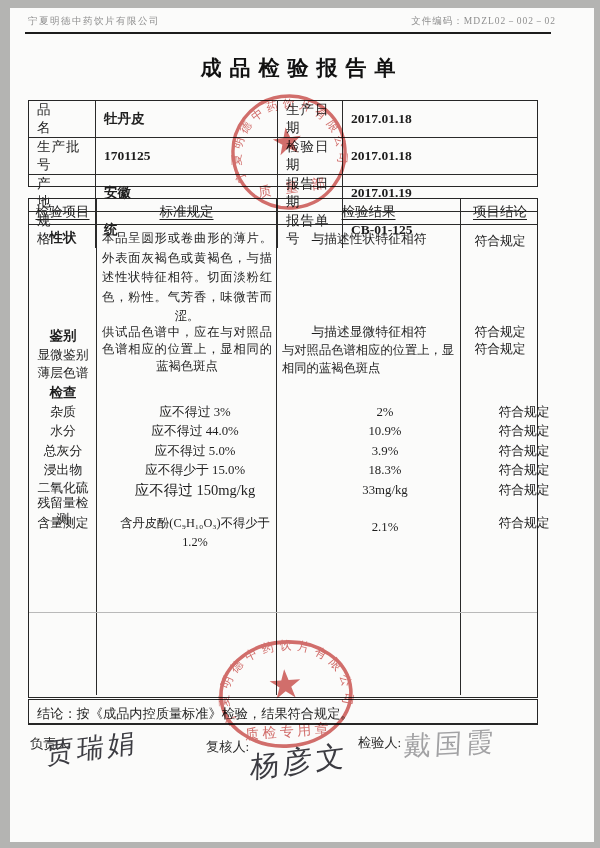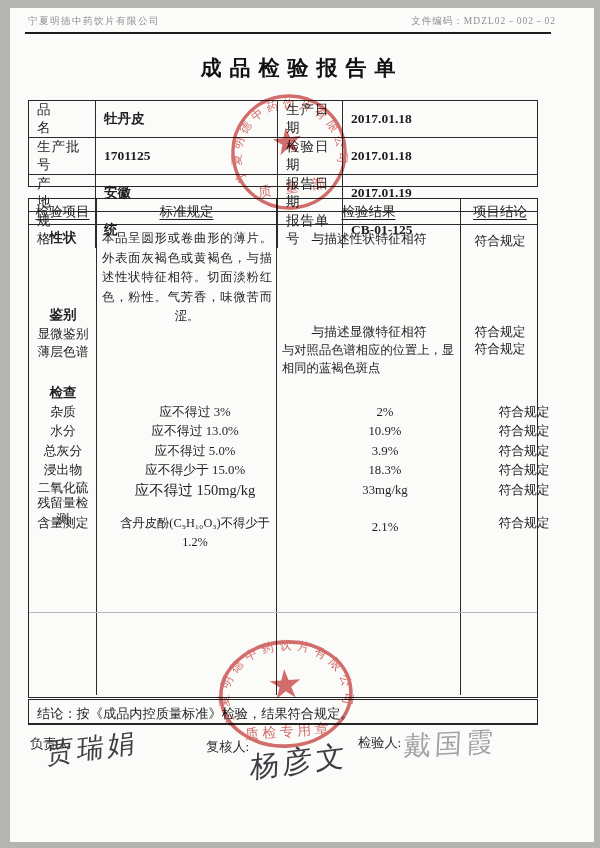--- a/index.html
+++ b/index.html
@@ -43,21 +43,21 @@
   .v1 { left:66.6px; } .v2 { left:246.6px; } .v3 { left:430.6px; }
   .faint-hr { position:absolute; left:0; top:387px; width:100%; height:1px; background:#b9b9b9; }
 
   .sec { position:absolute; left:0; width:100%; display:grid;
          grid-template-columns:68px 180px 184px 78px; font-size:12.8px; }
   .sec .c { padding:0 5px; }
   .secname { font-weight:bold; font-size:13.5px; }
   .tc { text-align:center; }
   .just { text-align:justify; text-align-last:center; }
   .sp18 { height:18px; }
-  .lh195 { line-height:19.5px; } .lh185 { line-height:18.5px; }
+  .lh195 { line-height:19.5px; } .lh185 { line-height:18.5px;margin-top:21px; }
   .lh17 { line-height:17px; } .lh18 { line-height:18px; }
   .small { font-size:12.3px; }
 
   .sec-xz { top:4px; }
   .sec-jb { top:81px; }
   .sec-jc { top:158px; }
 
   .jc-row { display:grid; grid-template-columns:68px 180px 184px 78px;
             line-height:19.5px; font-size:12.8px;gap:8px; }
   .jc-row .c { padding:0 4px; text-align:center; }
@@ -147,20 +147,21 @@
       </div>
 
       <div class="sec sec-jb">
         <div class="c tc lh185">
           <div class="secname">鉴别</div>
           <div>显微鉴别</div>
           <div>薄层色谱</div>
         </div>
         <div class="c">
           <div class="sp18"></div>
+          <div class="just small lh17">供试品色谱中，应在与对照品色谱相应的位置上，显相同的蓝褐色斑点</div>
         </div>
         <div class="c">
           <div class="sp18"></div>
           <div class="tc">与描述显微特征相符</div>
           <div class="small lh18">与对照品色谱相应的位置上，显相同的蓝褐色斑点</div>
         </div>
         <div class="c tc lh17">
           <div class="sp18"></div>
           <div>符合规定</div>
           <div>符合规定</div>
@@ -175,21 +176,21 @@
           <div class="c"></div>
         </div>
         <div class="jc-row">
           <div class="c">杂质</div>
           <div class="c">应不得过 3%</div>
           <div class="c">2%</div>
           <div class="c">符合规定</div>
         </div>
         <div class="jc-row">
           <div class="c">水分</div>
-          <div class="c">应不得过 13.0%</div>
+          <div class="c">应不得过 44.0%</div>
           <div class="c">10.9%</div>
           <div class="c">符合规定</div>
         </div>
         <div class="jc-row">
           <div class="c">总灰分</div>
           <div class="c">应不得过 5.0%</div>
           <div class="c">3.9%</div>
           <div class="c">符合规定</div>
         </div>
         <div class="jc-row">

